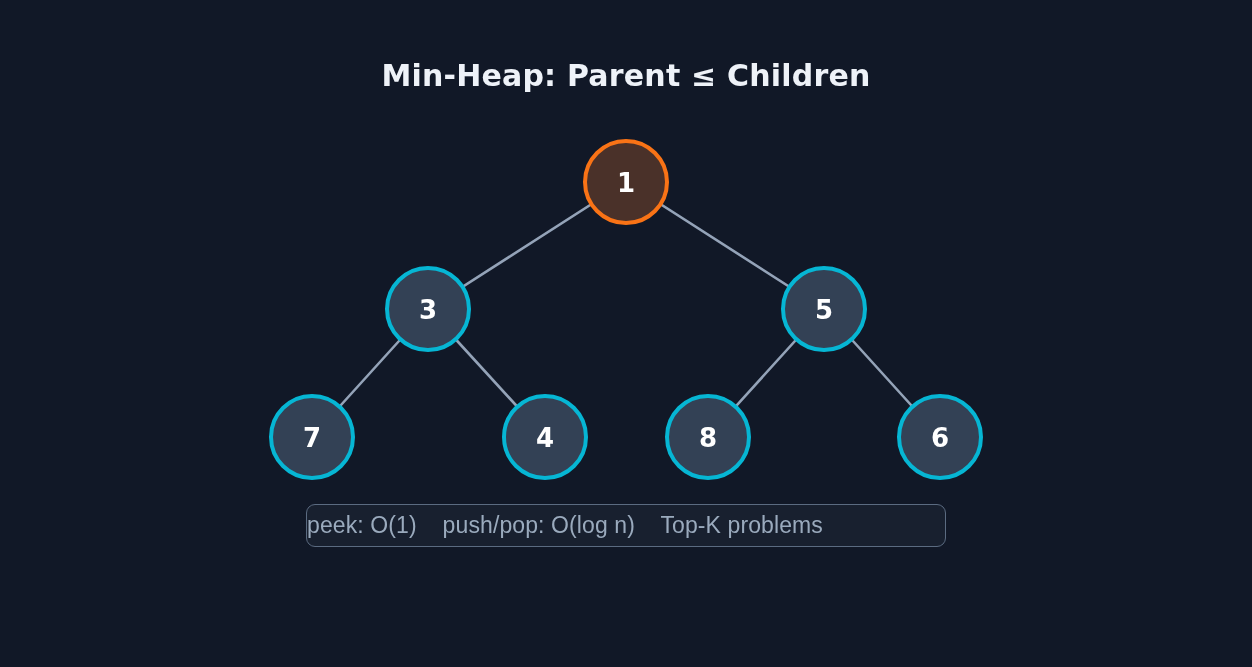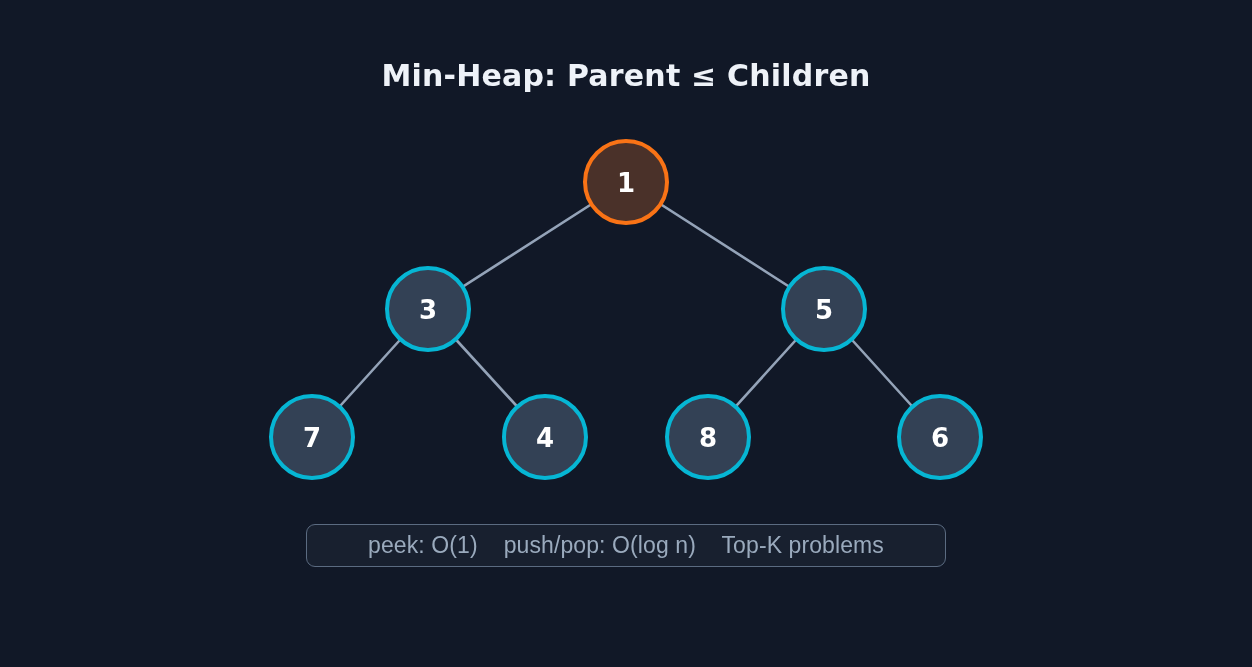--- a/index.html
+++ b/index.html
@@ -51,30 +51,29 @@
     font-family: "DejaVu Sans", sans-serif;
     font-size: 26px;
     font-weight: bold;
     fill: #ffffff;
     text-anchor: middle;
     dominant-baseline: central;
   }
   #caption-box {
     position: absolute;
     left: 306px;
-    top: 524px;
+    top: 504px;
     width: 640px;
     height: 43px;
     box-sizing: border-box;
     border: 1.5px solid #5b6b81;
     border-radius: 9px;
     background: #18202f;
     display: flex;
     align-items: center;
-    justify-content: center;
   }
   #caption-text {
     font-family: "Liberation Sans", sans-serif;
     font-size: 23px;
     color: #9aaabd;
     white-space: pre;
     letter-spacing: 0.1px;
   }
 </style>
 </head>

